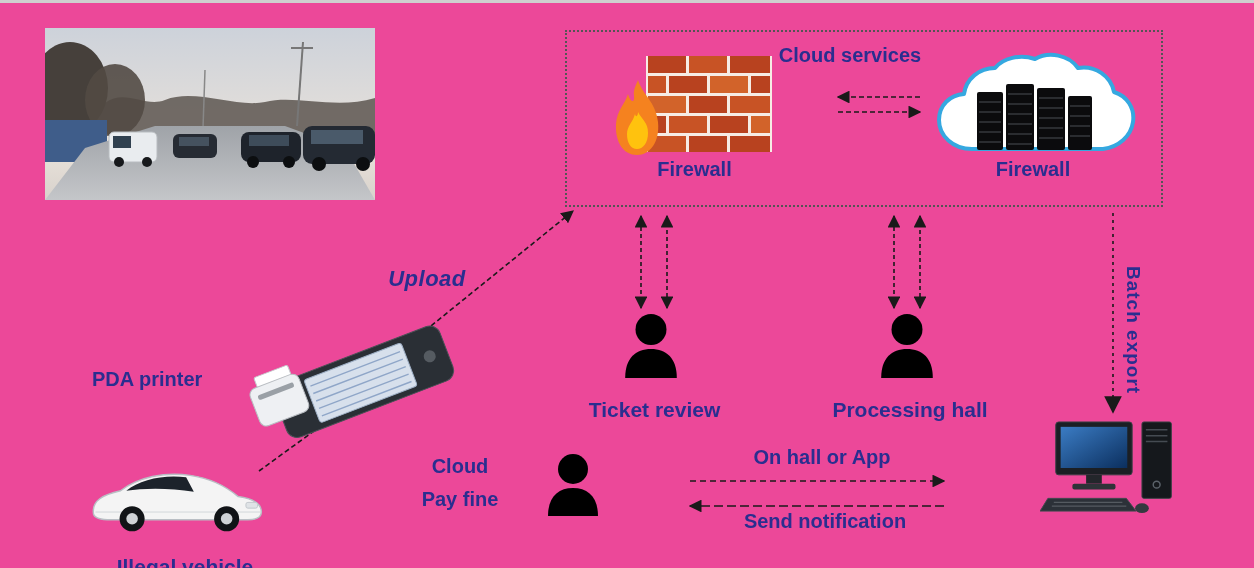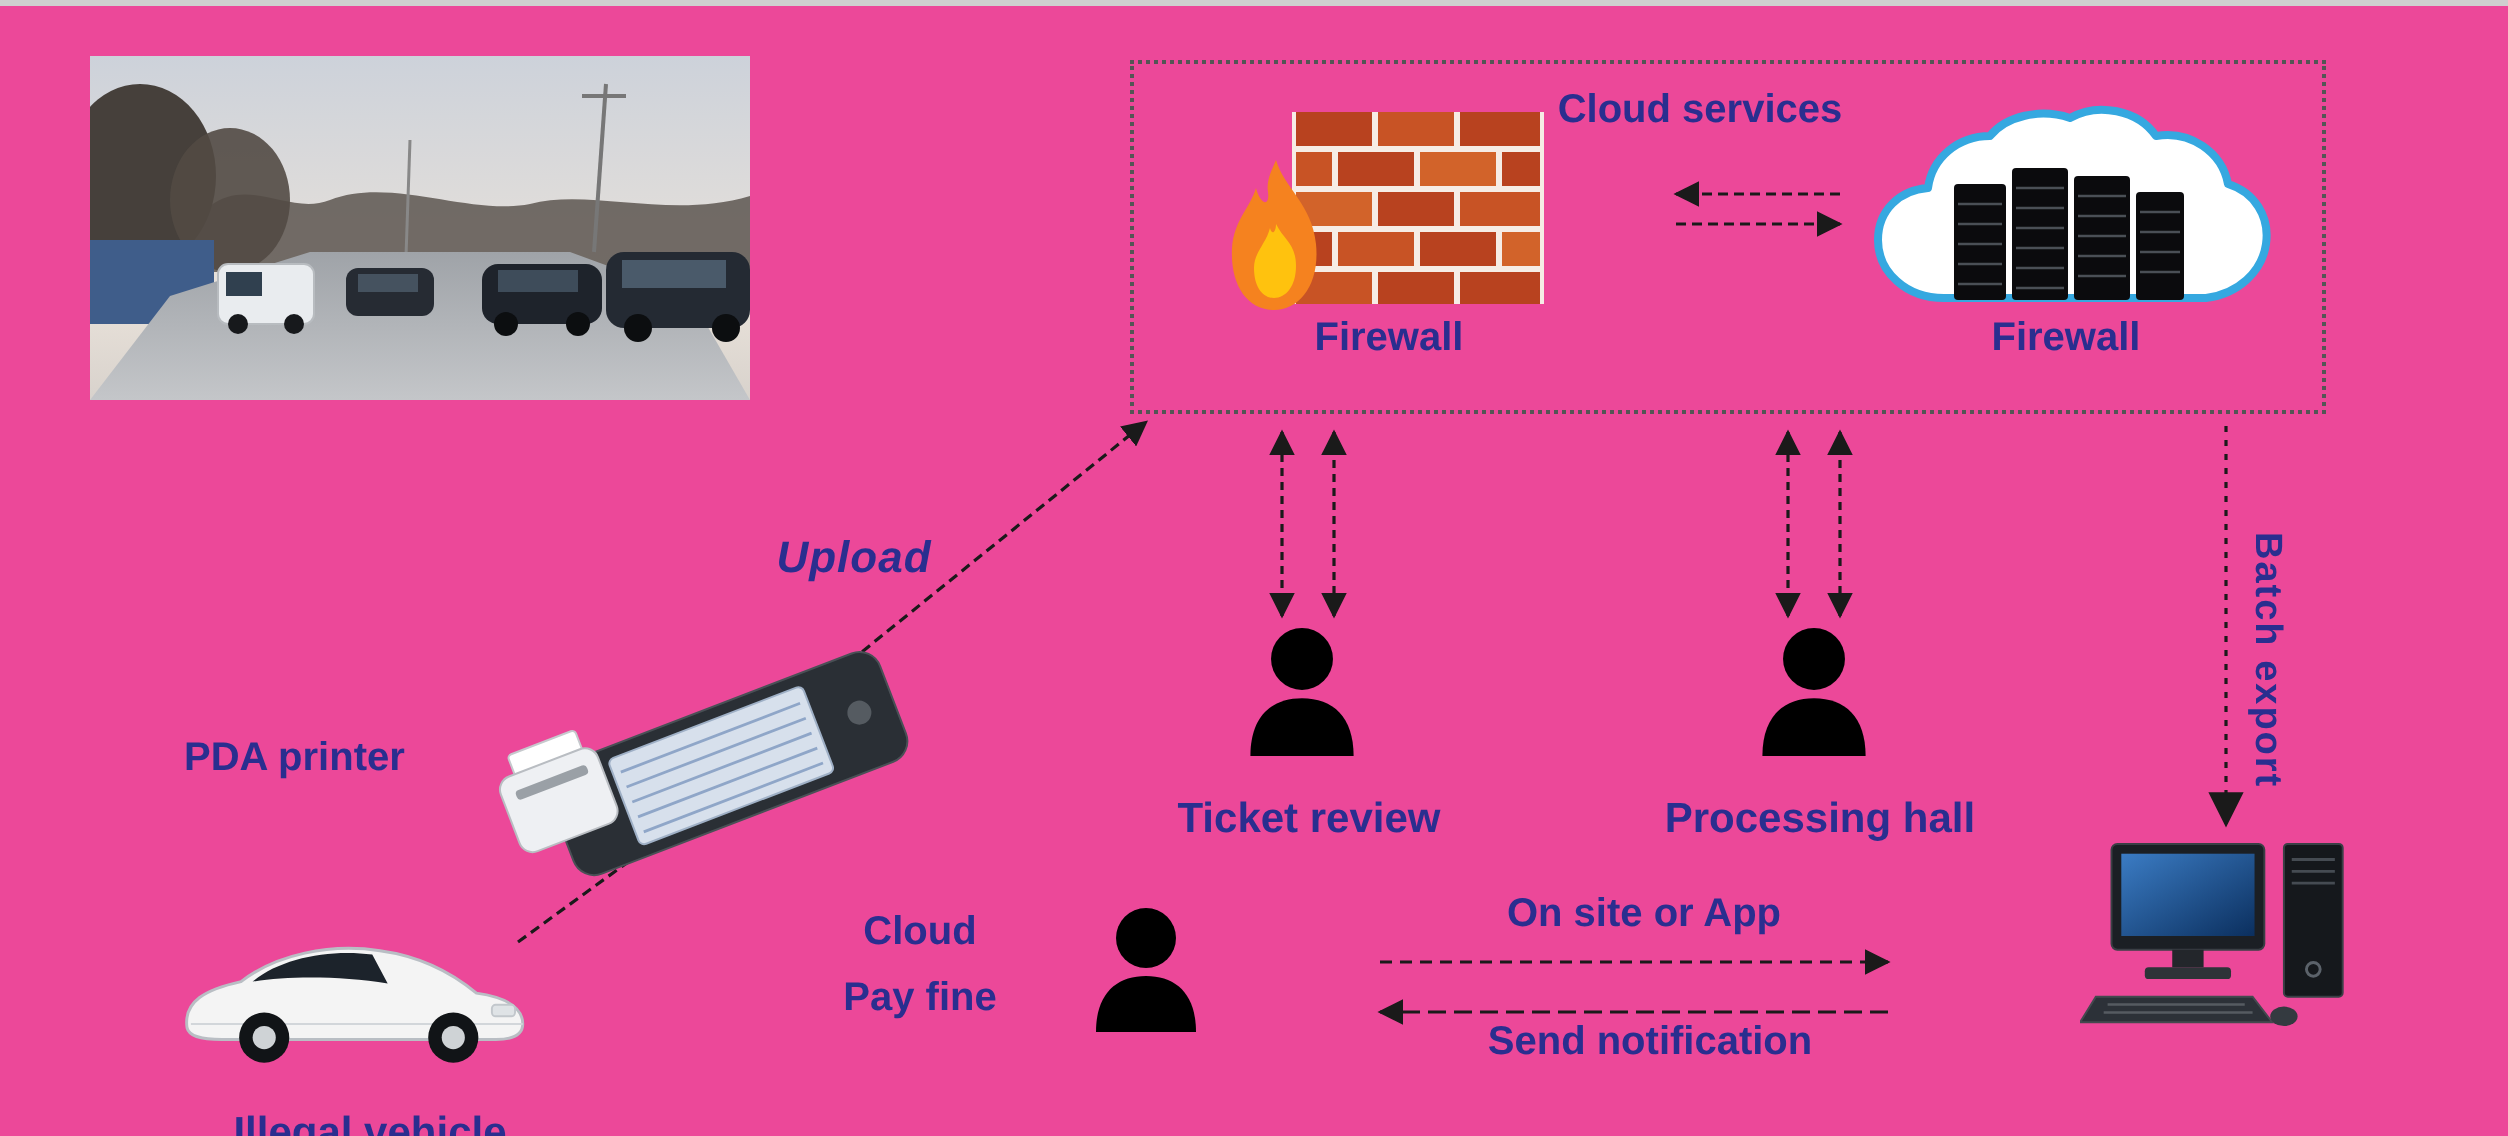--- a/index.html
+++ b/index.html
@@ -208,21 +208,21 @@
       <rect x="16" y="2" width="78" height="54" rx="3" fill="#1b1f24" stroke="#3a3f45"></rect>
       <rect x="21" y="7" width="68" height="42" fill="url(#scr)"></rect>
       <rect x="47" y="56" width="16" height="9" fill="#23262b"></rect>
       <rect x="33" y="65" width="44" height="6" rx="2" fill="#2e3338"></rect>
       <polygon points="8,80 88,80 98,93 0,93" fill="#2c3138" stroke="#44494f"></polygon>
       <path d="M14,84 H84 M12,88 H88" stroke="#555b61" stroke-width="1.3"></path>
       <ellipse cx="104" cy="90" rx="7" ry="5" fill="#343a40"></ellipse>
     </svg>
   </div>
 
-  <div class="lbl" style="left:702px;top:446px;width:240px;">On site or App</div>
+  <div class="lbl" style="left:702px;top:446px;width:240px;">On hall or App</div>
   <div class="lbl" style="left:700px;top:510px;width:250px;">Send notification</div>
 
   <div class="icon" style="left:78px;top:458px;width:196px;height:82px;">
     <svg viewBox="0 0 195 85" width="196" height="82">
       <path d="M12,58 C10,44 22,38 40,34 C58,20 86,14 112,18 C134,21 150,30 162,40 C176,42 186,47 186,56 C186,62 180,64 172,64 L30,64 C18,64 13,62 12,58 Z" fill="#f4f4f4" stroke="#b9bec4" stroke-width="1.5"></path>
       <path d="M46,34 C60,22 86,17 108,20 L116,35 C92,31 64,31 46,34 Z" fill="#1c232b"></path>
       <path d="M14,56 H186" stroke="#d2d6da" stroke-width="1"></path>
       <rect x="170" y="46" width="12" height="6" rx="2" fill="#dfe3e6" stroke="#c2c7cc"></rect>
       <circle cx="52" cy="63" r="13" fill="#111417"></circle>
         <circle cx="52" cy="63" r="6" fill="#cfd3d6"></circle>

